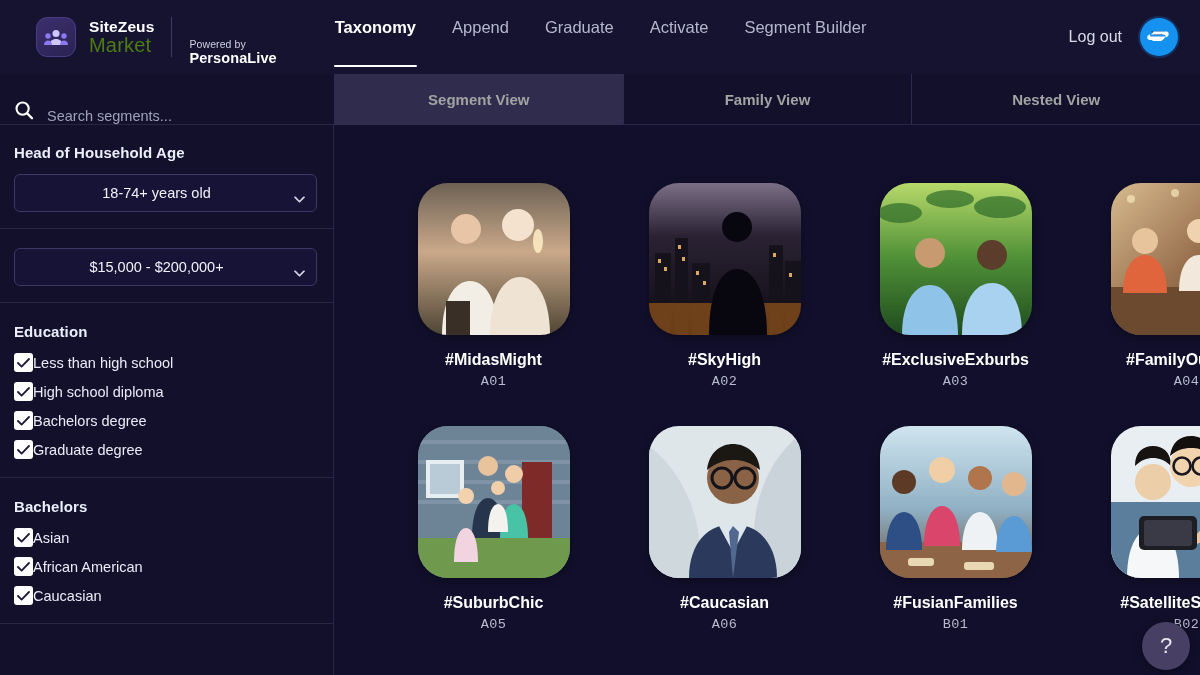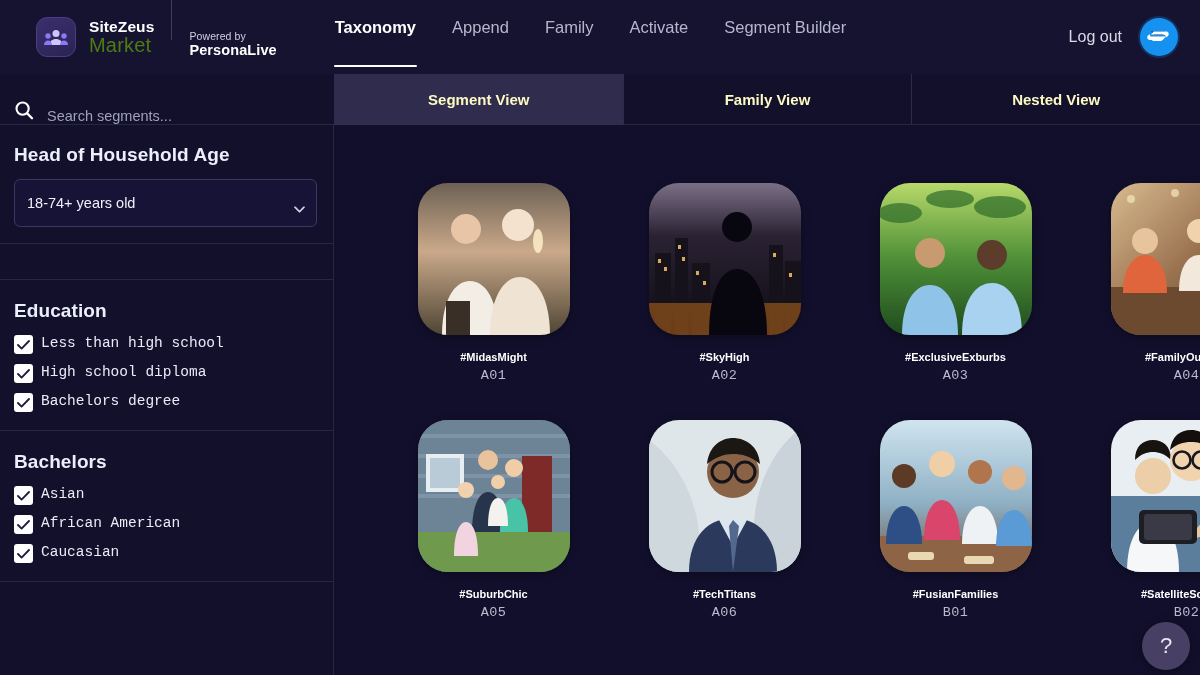--- a/index.html
+++ b/index.html
@@ -10,21 +10,21 @@
     background: #0f0d26;
     font-family: "Liberation Sans", sans-serif;
     -webkit-font-smoothing: antialiased;
   }
   .app { position: relative; width: 1200px; height: 675px; display: flex; flex-direction: column; }
 
   
   .header {
     height: 74px; flex: 0 0 74px;
     background: #161331;
-    display: flex; 
+    display: flex; align-items: center;
     padding: 0 22px 0 36px;
     position: relative;
     z-index: 5;
   }
   .brand { display: flex; align-items: center; gap: 13px; }
   .brand-mark {
     width: 40px; height: 40px; border-radius: 11px;
     background: linear-gradient(150deg,#3c2f6e 0%,#2a2352 100%);
     border: 1px solid #4a3c85;
     display: flex; align-items: center; justify-content: center;
@@ -85,21 +85,21 @@
     background: transparent; border: none; outline: none;
     color: #d8d9e8; font-size: 14.5px;
     font-family: "Liberation Sans", sans-serif;
     width: 250px;
   }
   .search-input::placeholder { color: #9fa0bb; }
 
   .viewtabs { flex: 1; display: flex; }
   .viewtab {
     flex: 1; display: flex; align-items: center; justify-content: center;
-    font-size: 15px; color: #fef9c3; font-weight: 700;
+    font-size: 15px; color: #a3a3a3; font-weight: 700;
     background: #13102c;
     border-left: 1px solid #2e2a4d;
     border-bottom: 1px solid #2a2545;
     cursor: pointer;
   }
   .viewtab.active { background: #2f2c4d; border-bottom-color: #2f2c4d; }
 
   
   .body { flex: 1; display: flex; min-height: 0; }
 
@@ -107,38 +107,39 @@
   .sidebar {
     width: 334px; flex: 0 0 334px;
     background: #13102c;
     border-right: 1px solid #2a2545;
     overflow: hidden;
     position: relative;
   }
   .filter-group { padding: 20px 16px 18px 14px; border-bottom: 1px solid #2a2545; }
   .filter-group.compact { padding-top: 19px; padding-bottom: 16px; }
   .filter-title {
-    font-size: 19px; color: #eceefb; font-weight: 700; letter-spacing: .1px;
+    font-size: 15px; color: #eceefb; font-weight: 700; letter-spacing: .1px;
     margin-bottom: 13px;
   }
   .select-box {
-    position: relative; height: 48px;
+    position: relative; height: 38px;
     border: 1px solid #3d3763; border-radius: 6px;
     background: #171336;
     display: flex; align-items: center;
     padding: 0 30px 0 12px;
     cursor: pointer;
+    justify-content: center;
   }
   .select-value { font-size: 14.5px; color: #f0f1fa; font-weight: 400; }
   .chev {
     position: absolute; right: 11px; top: 50%; transform: translateY(-55%);
     width: 11px; height: 7px;
   }
   .chk-list { display: flex; flex-direction: column; gap: 10px; }
-  .chk-row { display: flex; align-items: flex-start; gap: 8px; cursor: pointer; font-family: Liberation Mono, monospace; }
+  .chk-row { display: flex; align-items: center; gap: 0; cursor: pointer; }
   .chk-box {
     width: 19px; height: 19px; flex: 0 0 19px;
     background: #ffffff; border-radius: 3px;
     display: flex; align-items: center; justify-content: center;
   }
   .chk-label { font-size: 14.5px; color: #eaebf7; }
 
   
   .content {
     flex: 1; background: #120f2c;
@@ -158,21 +159,21 @@
     cursor: pointer;
   }
   .card-img {
     width: 152px; height: 152px; border-radius: 30px;
     overflow: hidden; position: relative;
     background: #20203c;
     box-shadow: 0 2px 8px rgba(0,0,0,.35);
   }
   .card-img svg, .card-img .ph { display:block; width:100%; height:100%; }
   .card-name {
-    margin-top: 16px; font-size: 11px; font-weight: 700; color: #ffffff;
+    margin-top: 16px; font-size: 16px; font-weight: 700; color: #ffffff;
     white-space: nowrap;
   }
   .card-code {
     margin-top: 5px; font-size: 13.5px; color: #b9bacf;
     font-family: "Liberation Mono", monospace; letter-spacing: .4px;
   }
 
   
   .help-fab {
     position: absolute; right: 10px; bottom: 5px;
@@ -216,21 +217,21 @@
     </div>
 
     <div class="mainnav">
       <div class="navitem active">
         <span>Taxonomy</span>
       </div>
       <div class="navitem">
         <span>Append</span>
       </div>
       <div class="navitem">
-        <span>Family</span>
+        <span>Graduate</span>
       </div>
       <div class="navitem">
         <span>Activate</span>
       </div>
       <div class="navitem">
         <span>Segment Builder</span>
       </div>
     </div>
 
     <div class="header-right">
@@ -280,20 +281,28 @@
           <span class="select-value">18-74+ years old</span>
           <span class="chev">
             <svg width="11" height="7" viewBox="0 0 11 7">
               <polyline points="1,1 5.5,5.6 10,1" fill="none" stroke="#d3d4e6" stroke-width="1.7" stroke-linecap="round" stroke-linejoin="round"></polyline>
             </svg>
           </span>
         </div>
       </div>
 
       <div class="filter-group compact">
+        <div class="select-box">
+          <span class="select-value">$15,000 - $200,000+</span>
+          <span class="chev">
+            <svg width="11" height="7" viewBox="0 0 11 7">
+              <polyline points="1,1 5.5,5.6 10,1" fill="none" stroke="#d3d4e6" stroke-width="1.7" stroke-linecap="round" stroke-linejoin="round"></polyline>
+            </svg>
+          </span>
+        </div>
       </div>
 
       <div class="filter-group">
         <div class="filter-title">Education</div>
         <div class="chk-list">
           <label class="chk-row">
             <span class="chk-box">
               <svg width="13" height="10" viewBox="0 0 13 10">
                   <polyline points="1,5 4.6,8.6 12,1" fill="none" stroke="#1e1b3a" stroke-width="1.8" stroke-linecap="round" stroke-linejoin="round"></polyline>
                 </svg>
@@ -308,20 +317,28 @@
             </span>
             <span class="chk-label">High school diploma</span>
           </label>
           <label class="chk-row">
             <span class="chk-box">
               <svg width="13" height="10" viewBox="0 0 13 10">
                   <polyline points="1,5 4.6,8.6 12,1" fill="none" stroke="#1e1b3a" stroke-width="1.8" stroke-linecap="round" stroke-linejoin="round"></polyline>
                 </svg>
             </span>
             <span class="chk-label">Bachelors degree</span>
+          </label>
+          <label class="chk-row">
+            <span class="chk-box">
+              <svg width="13" height="10" viewBox="0 0 13 10">
+                  <polyline points="1,5 4.6,8.6 12,1" fill="none" stroke="#1e1b3a" stroke-width="1.8" stroke-linecap="round" stroke-linejoin="round"></polyline>
+                </svg>
+            </span>
+            <span class="chk-label">Graduate degree</span>
           </label>
         </div>
       </div>
 
       <div class="filter-group">
         <div class="filter-title">Bachelors</div>
         <div class="chk-list">
           <label class="chk-row">
             <span class="chk-box">
               <svg width="13" height="10" viewBox="0 0 13 10">
@@ -509,21 +526,21 @@
               <g fill="none" stroke="#15131a" stroke-width="3">
                 <circle cx="73" cy="52" r="10"></circle>
                   <circle cx="96" cy="52" r="10"></circle>
                   <line x1="83" y1="52" x2="86" y2="52"></line>
               </g>
               <path d="M40 152c0-36 20-54 44-54s44 18 44 54z" fill="#2b3a5c"></path>
               <path d="M70 100 L84 126 L98 100 84 94z" fill="#dde6ec"></path>
               <path d="M80 106 L84 152 L90 106 84 100z" fill="#53688f"></path>
             </svg>
           </div>
-          <div class="card-name">#TechTitans</div>
+          <div class="card-name">#Caucasian</div>
           <div class="card-code">A06</div>
         </div>
 
         <div class="card">
           <div class="card-img">
             <svg viewBox="0 0 152 152" preserveAspectRatio="xMidYMid slice">
               <defs>
                   <linearGradient id="g7" x1="0" y1="0" x2="0" y2="1">
                 <stop offset="0" stop-color="#cfe4ef"></stop>
                     <stop offset=".55" stop-color="#8fb0c4"></stop>

